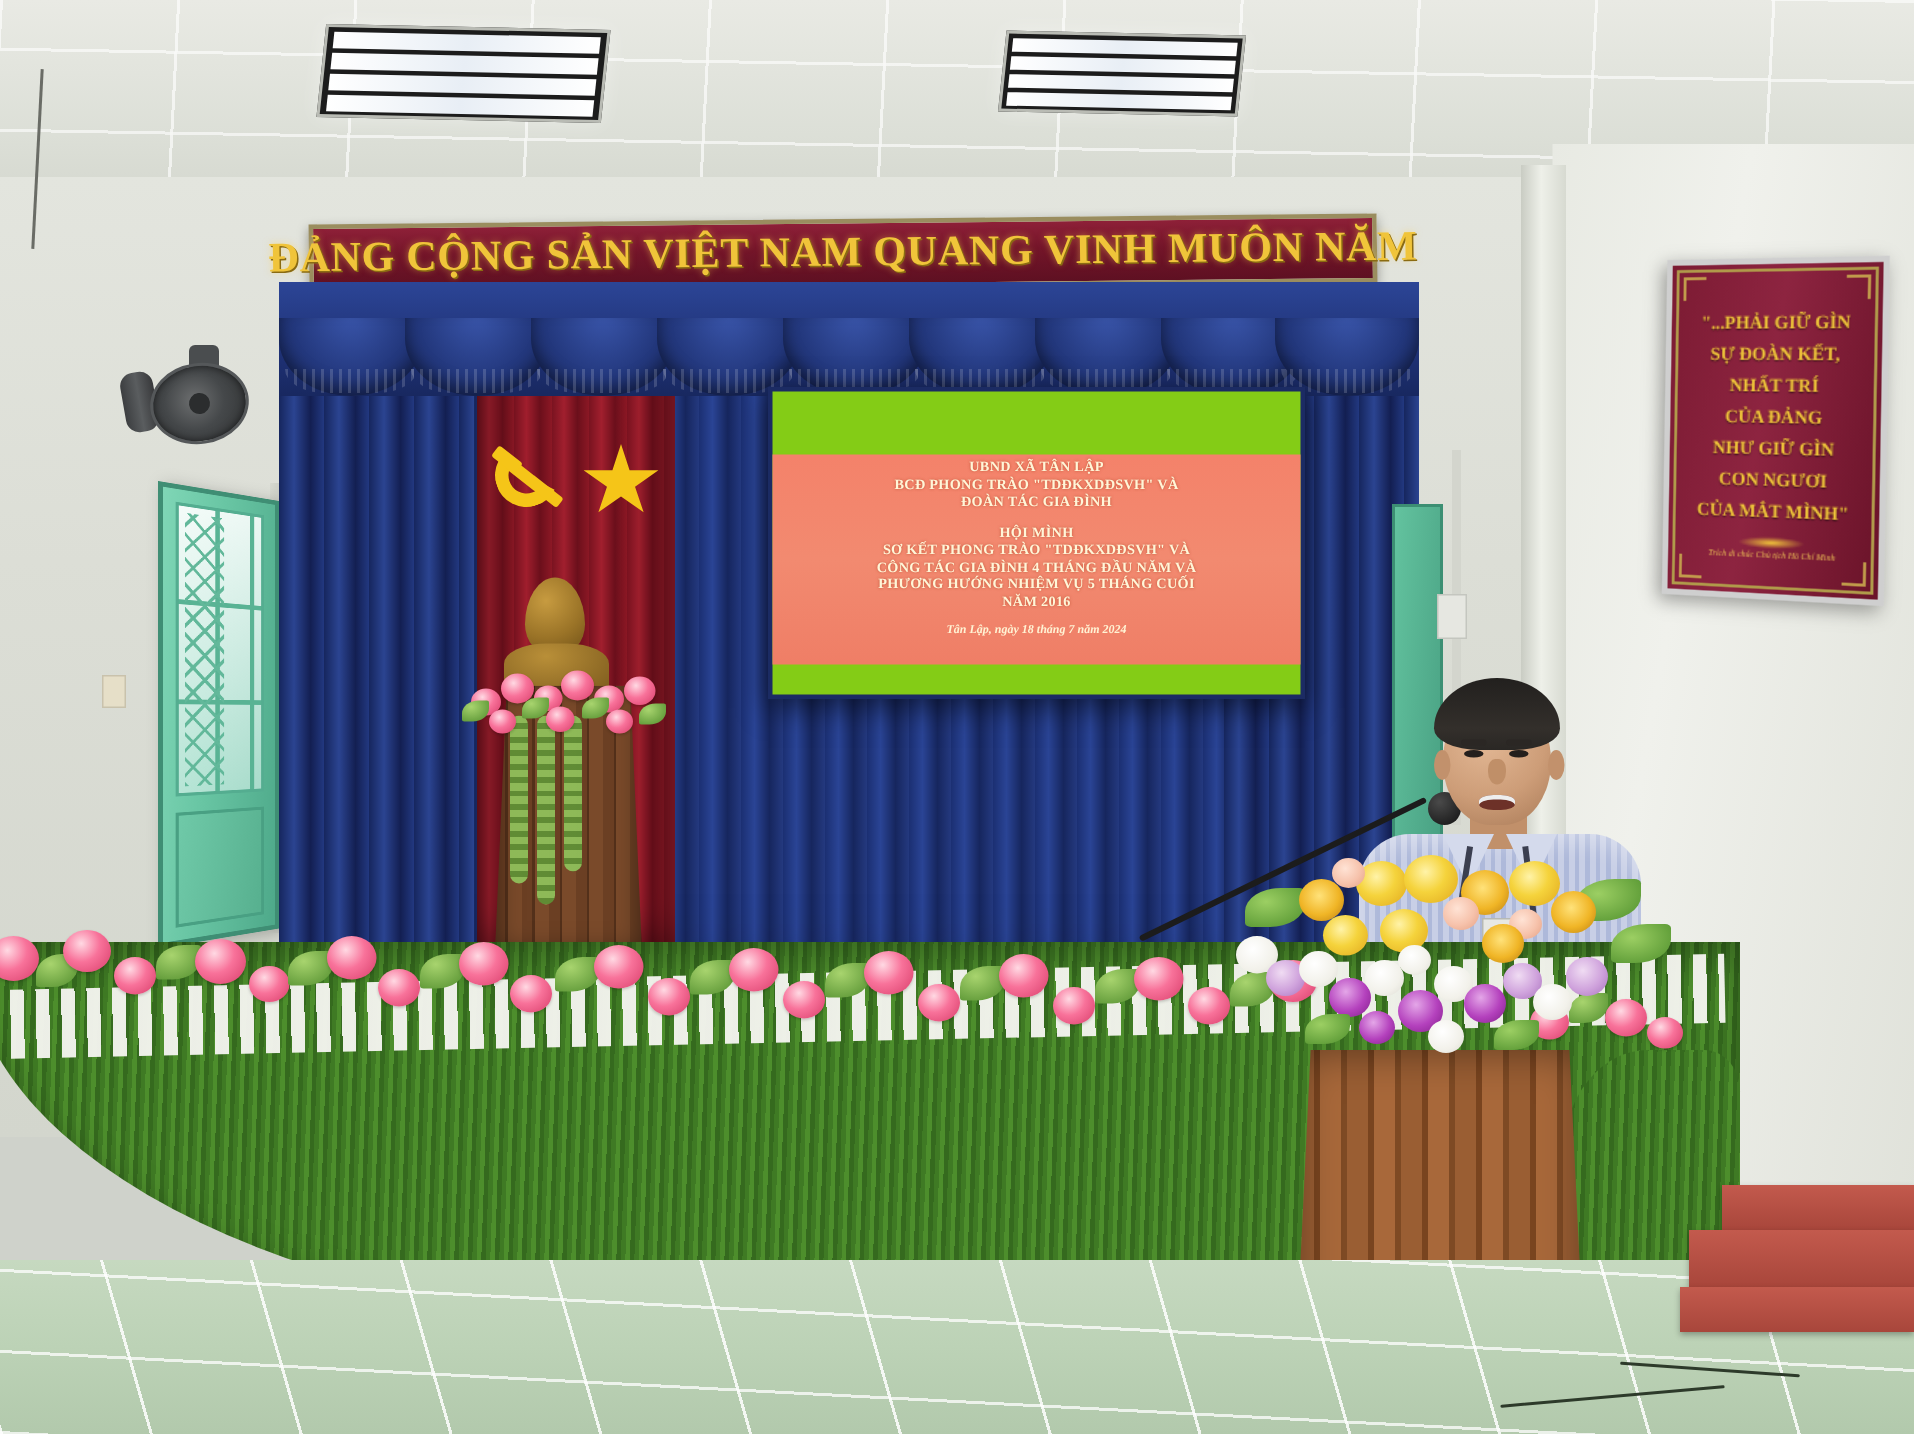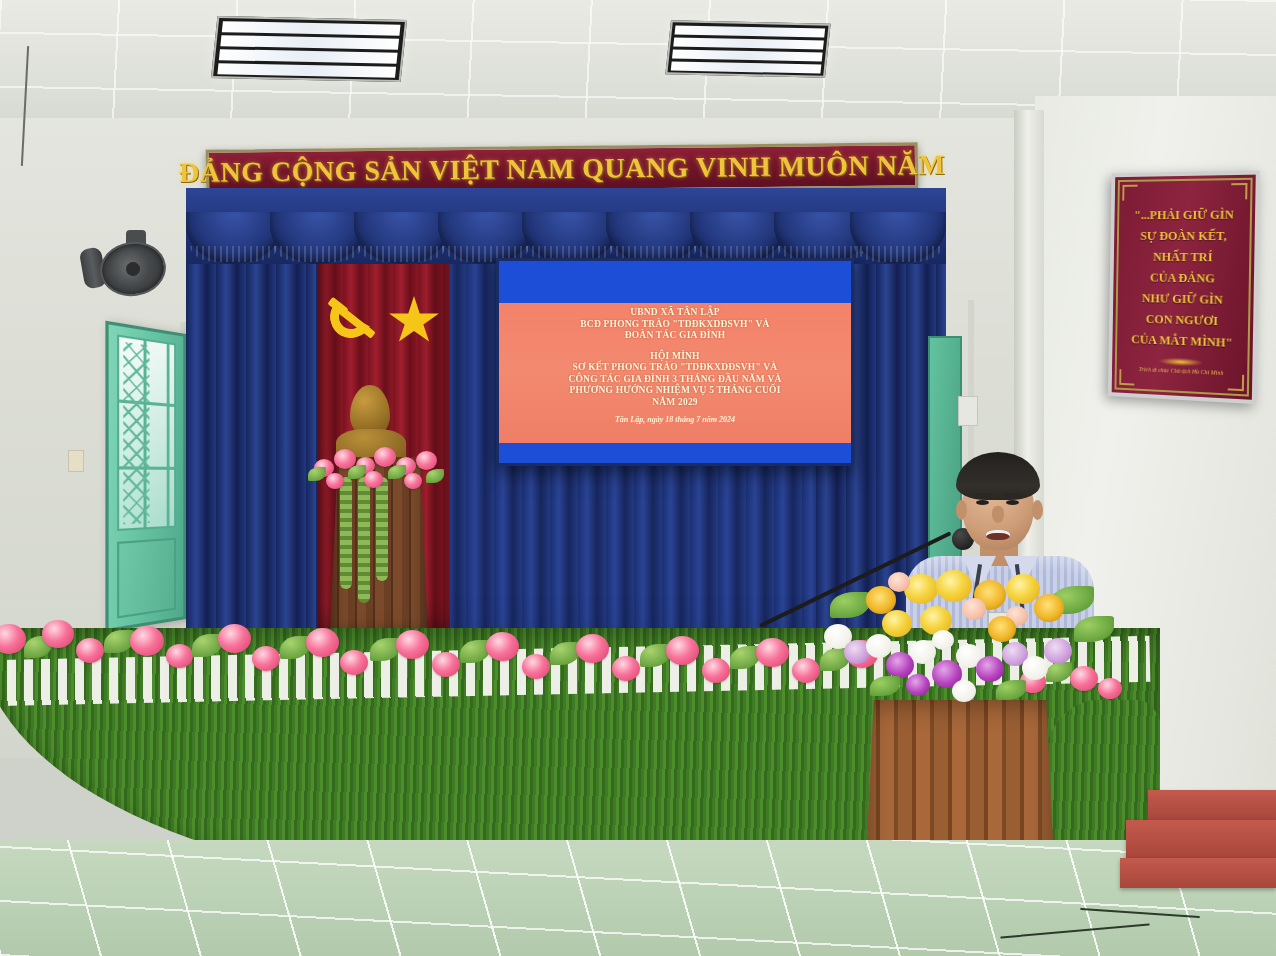--- a/index.html
+++ b/index.html
@@ -213,22 +213,22 @@
     background: #f5c518; transform: rotate(38deg); border-radius: 2px;
   }
   .star {
     position: absolute; left: 62px; top: 6px; width: 52px; height: 50px;
     background: #f5c518;
     clip-path: polygon(50% 0%, 61% 35%, 98% 35%, 68% 57%, 79% 91%, 50% 70%, 21% 91%, 32% 57%, 2% 35%, 39% 35%);
   }
 
   
   #screen {
-    position: absolute; left: 496px; top: 258px; width: 358px; height: 208px;
-    background: #1d4ed8;
+    position: absolute; left: 512px; top: 258px; width: 358px; height: 208px;
+    background: #84cc16;
     border: 3px solid #1b2b63;
     box-shadow: 0 6px 18px rgba(0,0,0,.5);
   }
   #slide {
     position: absolute; left: 0; right: 0; top: 42px; bottom: 20px;
     background: linear-gradient(180deg,#f4826a 0%,#f28a70 50%,#ef7e66 100%);
     display: flex; flex-direction: column;
     align-items: center; justify-content: flex-start;
     padding-top: 4px;
   }
@@ -565,23 +565,23 @@
   </div>
 
   <div id="screen">
     <div id="slide">
       <div class="slide-line">UBND XÃ TÂN LẬP</div>
       <div class="slide-line">BCĐ PHONG TRÀO "TDĐKXDĐSVH" VÀ</div>
       <div class="slide-line">ĐOÀN TÁC GIA ĐÌNH</div>
       <div class="slide-gap"></div>
       <div class="slide-line">HỘI MÌNH</div>
       <div class="slide-line">SƠ KẾT PHONG TRÀO "TDĐKXDĐSVH" VÀ</div>
-      <div class="slide-line">CÔNG TÁC GIA ĐÌNH 3 THÁNG ĐẦU NĂM VÀ</div>
+      <div class="slide-line">CÔNG TÁC GIA ĐÌNH 4 THÁNG ĐẦU NĂM VÀ</div>
       <div class="slide-line">PHƯƠNG HƯỚNG NHIỆM VỤ 5 THÁNG CUỐI</div>
-      <div class="slide-line">NĂM 2029</div>
+      <div class="slide-line">NĂM 2016</div>
       <div class="slide-date">Tân Lập, ngày 18 tháng 7 năm 2024</div>
     </div>
   </div>
 
   <div id="bust-group">
     <div class="bust-head"></div>
     <div class="bust-shoulder"></div>
     <div class="pedestal"></div>
     <div class="ped-vine" style="left:40px"></div>
     <div class="ped-vine" style="left:58px; height:126px"></div>

